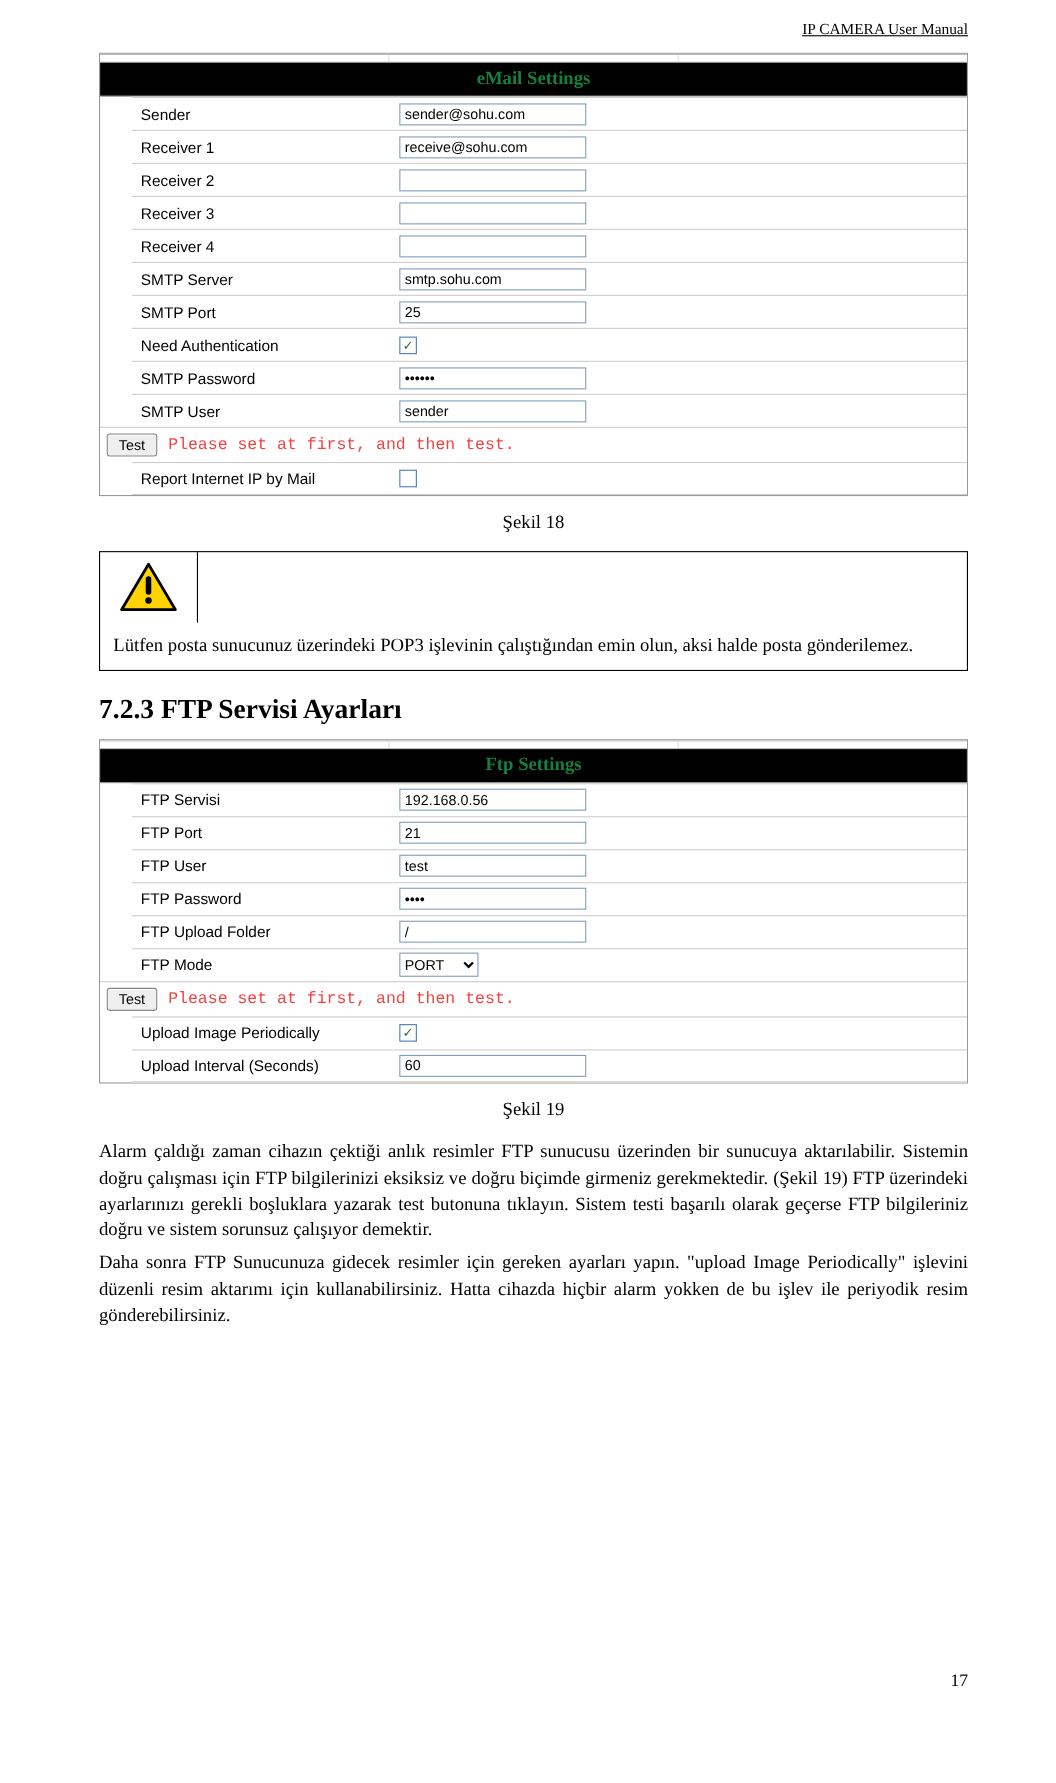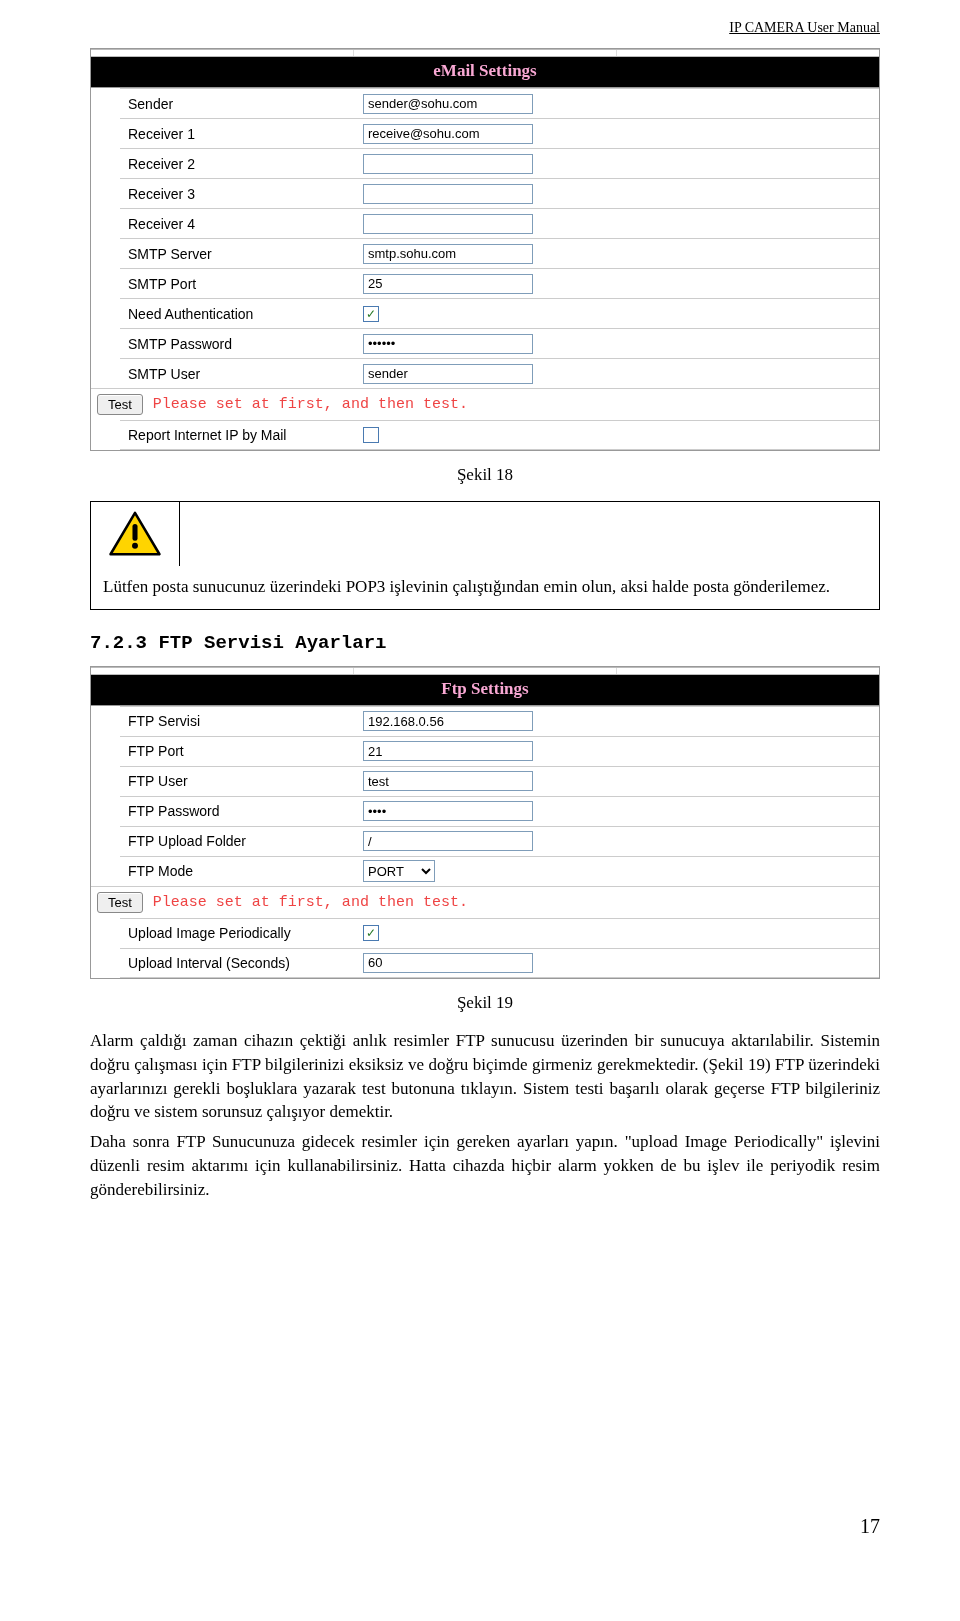--- a/index.html
+++ b/index.html
@@ -27,21 +27,21 @@
     background: #fff;
     border: 1px solid #999;
   }
   .panel-head {
     border-bottom: 1px solid #999;
     display: flex;
     flex-direction: column;
   }
   .panel-title-row {
     background: #000;
-    color: #f9a8d4;
+    color: #15803d;
     font-family: Georgia, "Times New Roman", serif;
     font-weight: bold;
     font-size: 17px;
     text-align: center;
     padding: 4px 0 6px 0;
   }
   .panel-stripe {
     height: 6px;
     background: #fff;
     border-top: 1px solid #bbb;
@@ -139,36 +139,36 @@
     padding: 8px 4px;
   }
   .warning-icon-cell svg { width: 54px; height: 48px; }
   .warning-text-cell {
     flex: 1;
     padding: 10px 12px;
     font-size: 17px;
     line-height: 1.35;
   }
   .section-heading {
-    font-family: Liberation Mono, monospace;
+    font-family: Liberation Serif, serif;
     font-weight: bold;
-    font-size: 19px;
+    font-size: 25px;
     margin: 22px 0 12px 0;
   }
   .body-text {
     font-size: 17px;
     line-height: 1.4;
     text-align: justify;
     margin: 6px 0 0 0;
   }
   .page-number {
     position: absolute;
     bottom: 22px;
     right: 80px;
-    font-size: 20px;
+    font-size: 16px;
     text-align: right;
   }
   .stripe-seg {
     flex:1;
     border-right:1px solid #ddd;
   }
   .stripe-seg:last-child{border-right:none;}
   .bottom-border { border-bottom:1px solid #ccc; }
 </style>
 </head>

